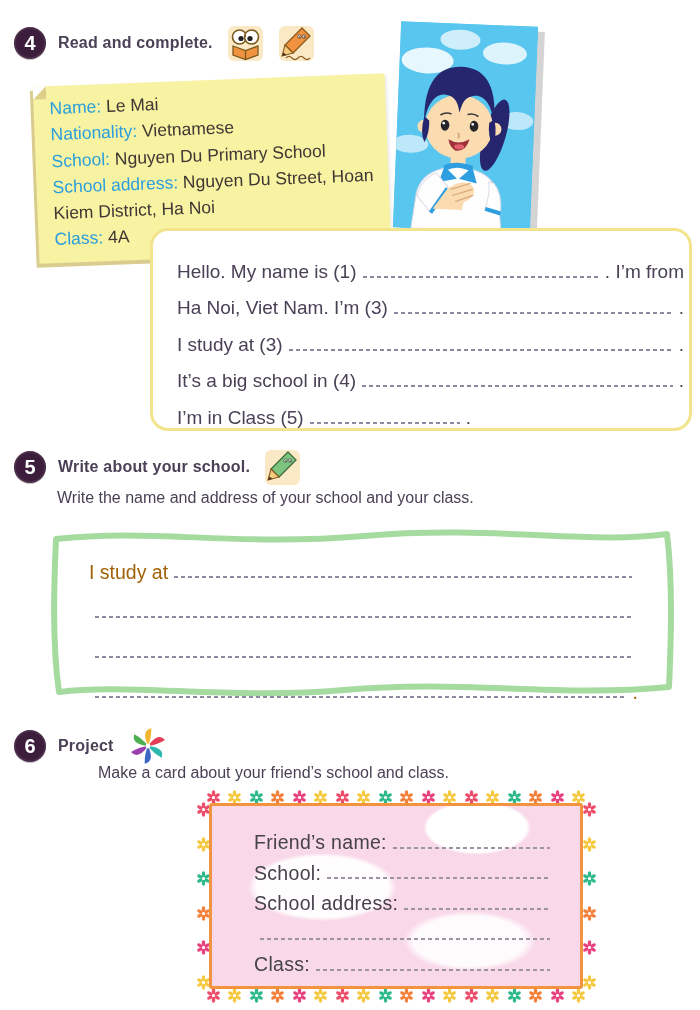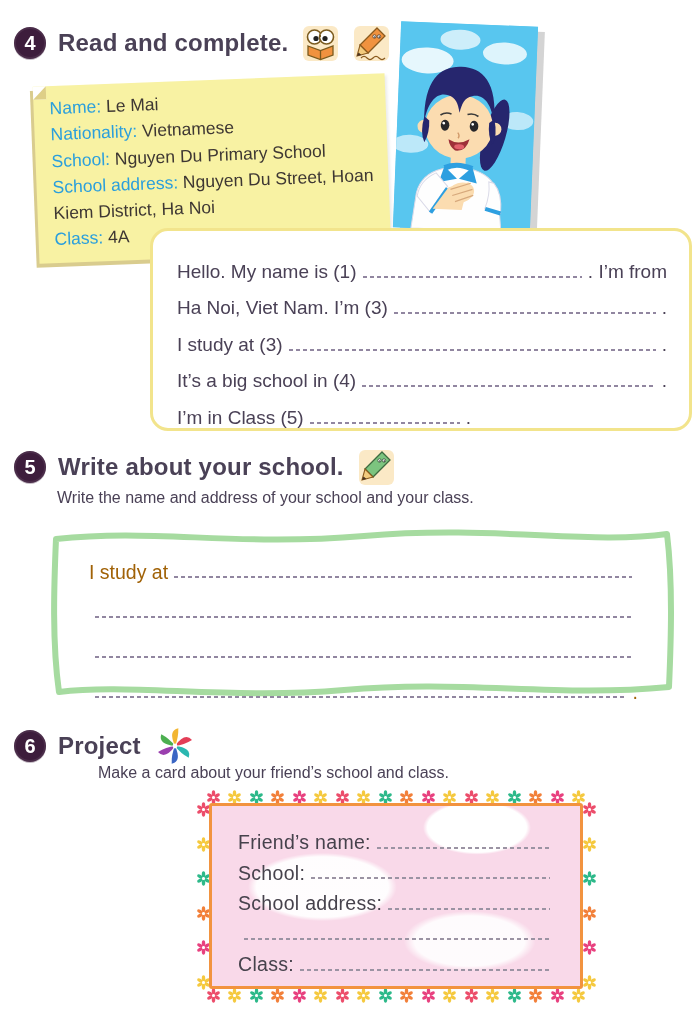--- a/index.html
+++ b/index.html
@@ -8,21 +8,21 @@
     font-family:"Liberation Sans",sans-serif;color:#4A4156;overflow:hidden;
   }
   
   .sec-header{position:absolute;display:flex;align-items:center;gap:12px;}
   .badge{
     width:32px;height:32px;border-radius:50%;background:#3D1D3C;color:#ffffff;
     display:flex;align-items:center;justify-content:center;
     font-size:20px;font-weight:bold;flex:0 0 32px;
     box-shadow:inset 0 0 0 2px rgba(255,255,255,.07), 0 1px 0 rgba(61,29,60,.3);
   }
-  .sec-title{font-size:24px;font-weight:600;letter-spacing:.2px;color:#4A4156;white-space:nowrap;}
+  .sec-title{font-size:16px;font-weight:600;letter-spacing:.2px;color:#4A4156;white-space:nowrap;}
   .icon-chip{display:inline-flex;margin-left:2px;}
   .subtitle{position:absolute;font-size:16px;color:#4A4156;}
 
   
   .note{
     position:absolute;left:36px;top:80px;width:352px;min-height:152px;
     background:#F8F2A3;padding:9px 10px 10px 16px;box-sizing:border-box;
     transform:rotate(-2.2deg);z-index:1;
     box-shadow:-3px 4px 0 #D9CC8E, 2px 2px 3px rgba(0,0,0,.08);
     font-size:17.5px;line-height:1.5;
@@ -39,21 +39,21 @@
   .photo{
     position:absolute;left:397px;top:24px;width:137px;height:206px;
     transform:rotate(2.3deg);box-shadow:7px 5px 0 #D4D4D4;z-index:1;background:#58C6EF;
   }
   .photo svg{display:block;}
 
   
   .fillbox{
     position:absolute;left:150px;top:228px;width:542px;height:203px;box-sizing:border-box;
     background:#ffffff;border:3px solid #F2E48C;border-radius:18px;
-    padding:15px 22px 6px 24px;z-index:3;
+    padding:15px 5px 6px 24px;z-index:3;
   }
   .frow{display:flex;align-items:flex-end;height:36.5px;font-size:19px;color:#4A4156;}
   .ftext{white-space:pre;line-height:1.15;}
   .blank{
     flex:1 1 auto;height:2px;align-self:flex-end;margin:0 6px 5px 6px;
     background:repeating-linear-gradient(90deg,#9186A0 0 4px,transparent 4px 7px);
   }
   .blank.short{flex:0 0 150px;}
 
   
@@ -72,21 +72,21 @@
   .fl-right{right:-1px;}
   .card-inner{
     position:absolute;inset:13px;border:3px solid #F2933F;border-radius:3px;
     background:
       radial-gradient(90px 45px at 72% 12%, #ffffff 0 55%, rgba(255,255,255,0) 60%),
       radial-gradient(120px 55px at 30% 45%, rgba(255,255,255,.95) 0 55%, rgba(255,255,255,0) 62%),
       radial-gradient(110px 50px at 70% 75%, rgba(255,255,255,.9) 0 50%, rgba(255,255,255,0) 60%),
       #F9D9E9;
     padding:17px 24px 10px 26px;box-sizing:border-box;
   }
-  .crow{display:flex;align-items:flex-end;height:30.5px;font-size:19.5px;color:#46424C;letter-spacing:.3px;}
+  .crow{display:flex;align-items:flex-end;height:30.5px;font-size:19.5px;color:#46424C;letter-spacing:.3px;margin-left:16px;}
   .crow .blank{background:repeating-linear-gradient(90deg,#9B93A3 0 4px,transparent 4px 7px);}
 </style>
 </head>
 <body>
 
 <div id="page">
 
   <svg width="0" height="0" style="position:absolute">
     <defs>
       <symbol id="flower" viewBox="0 0 20 20">

